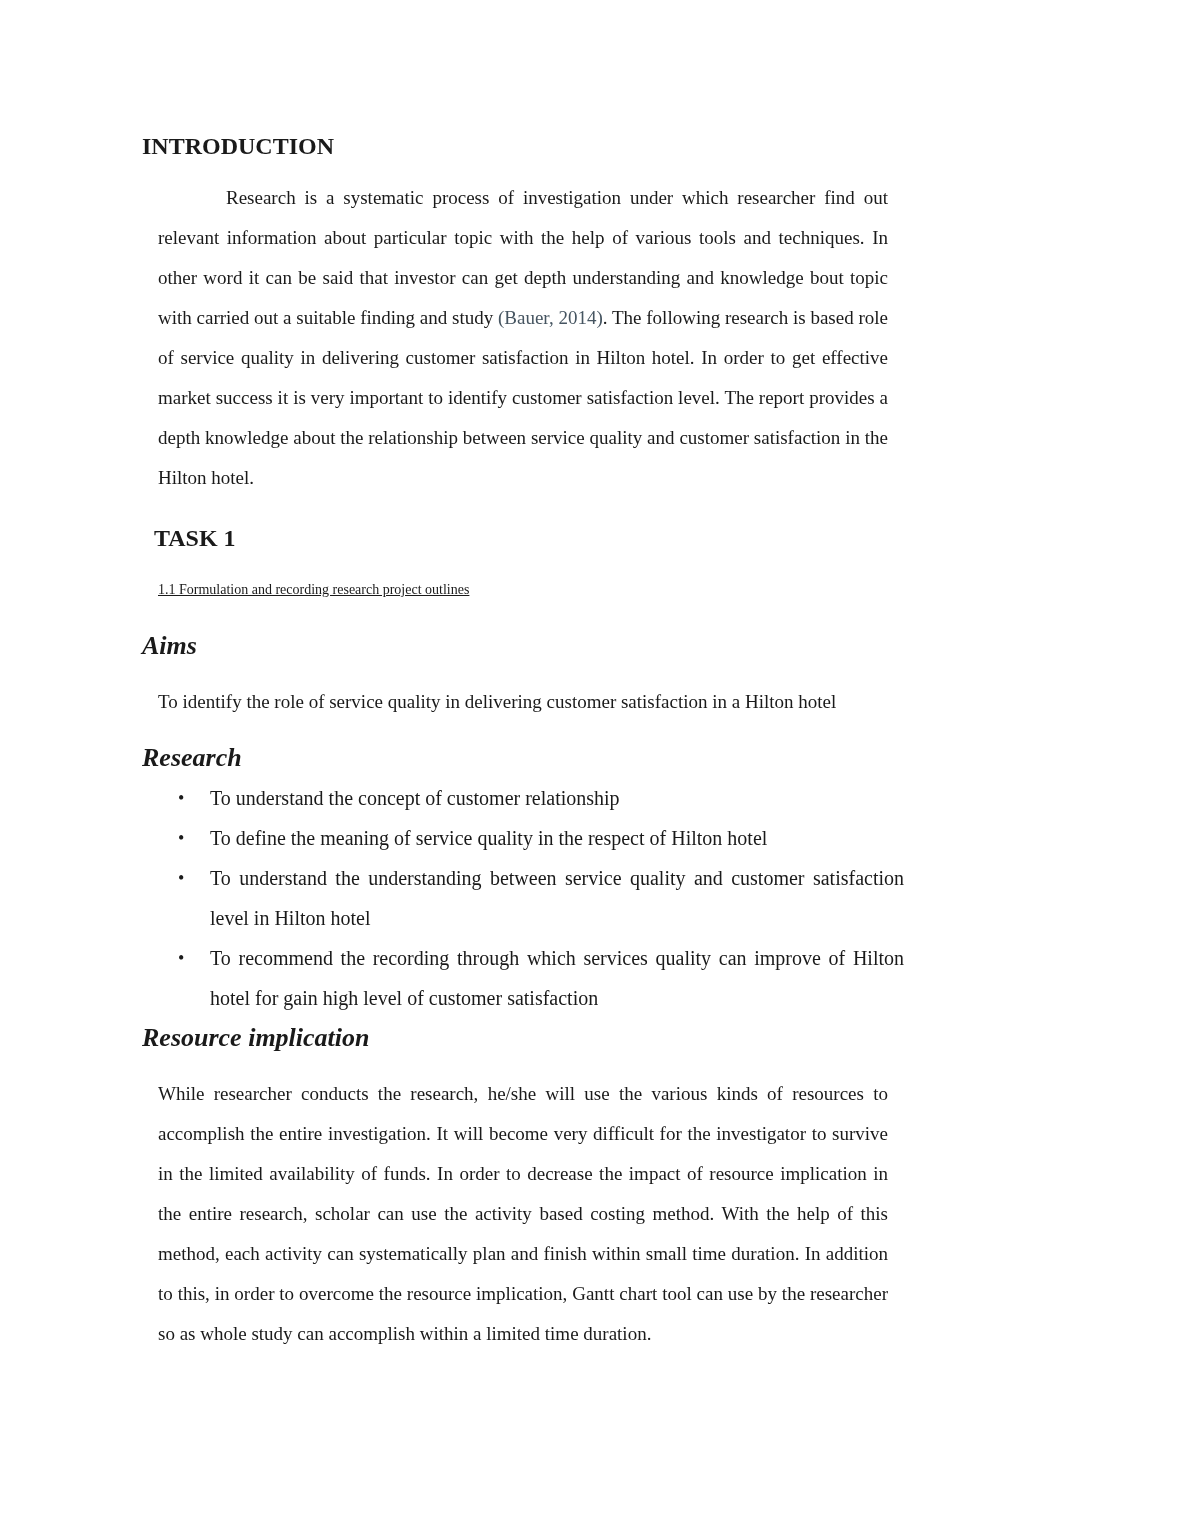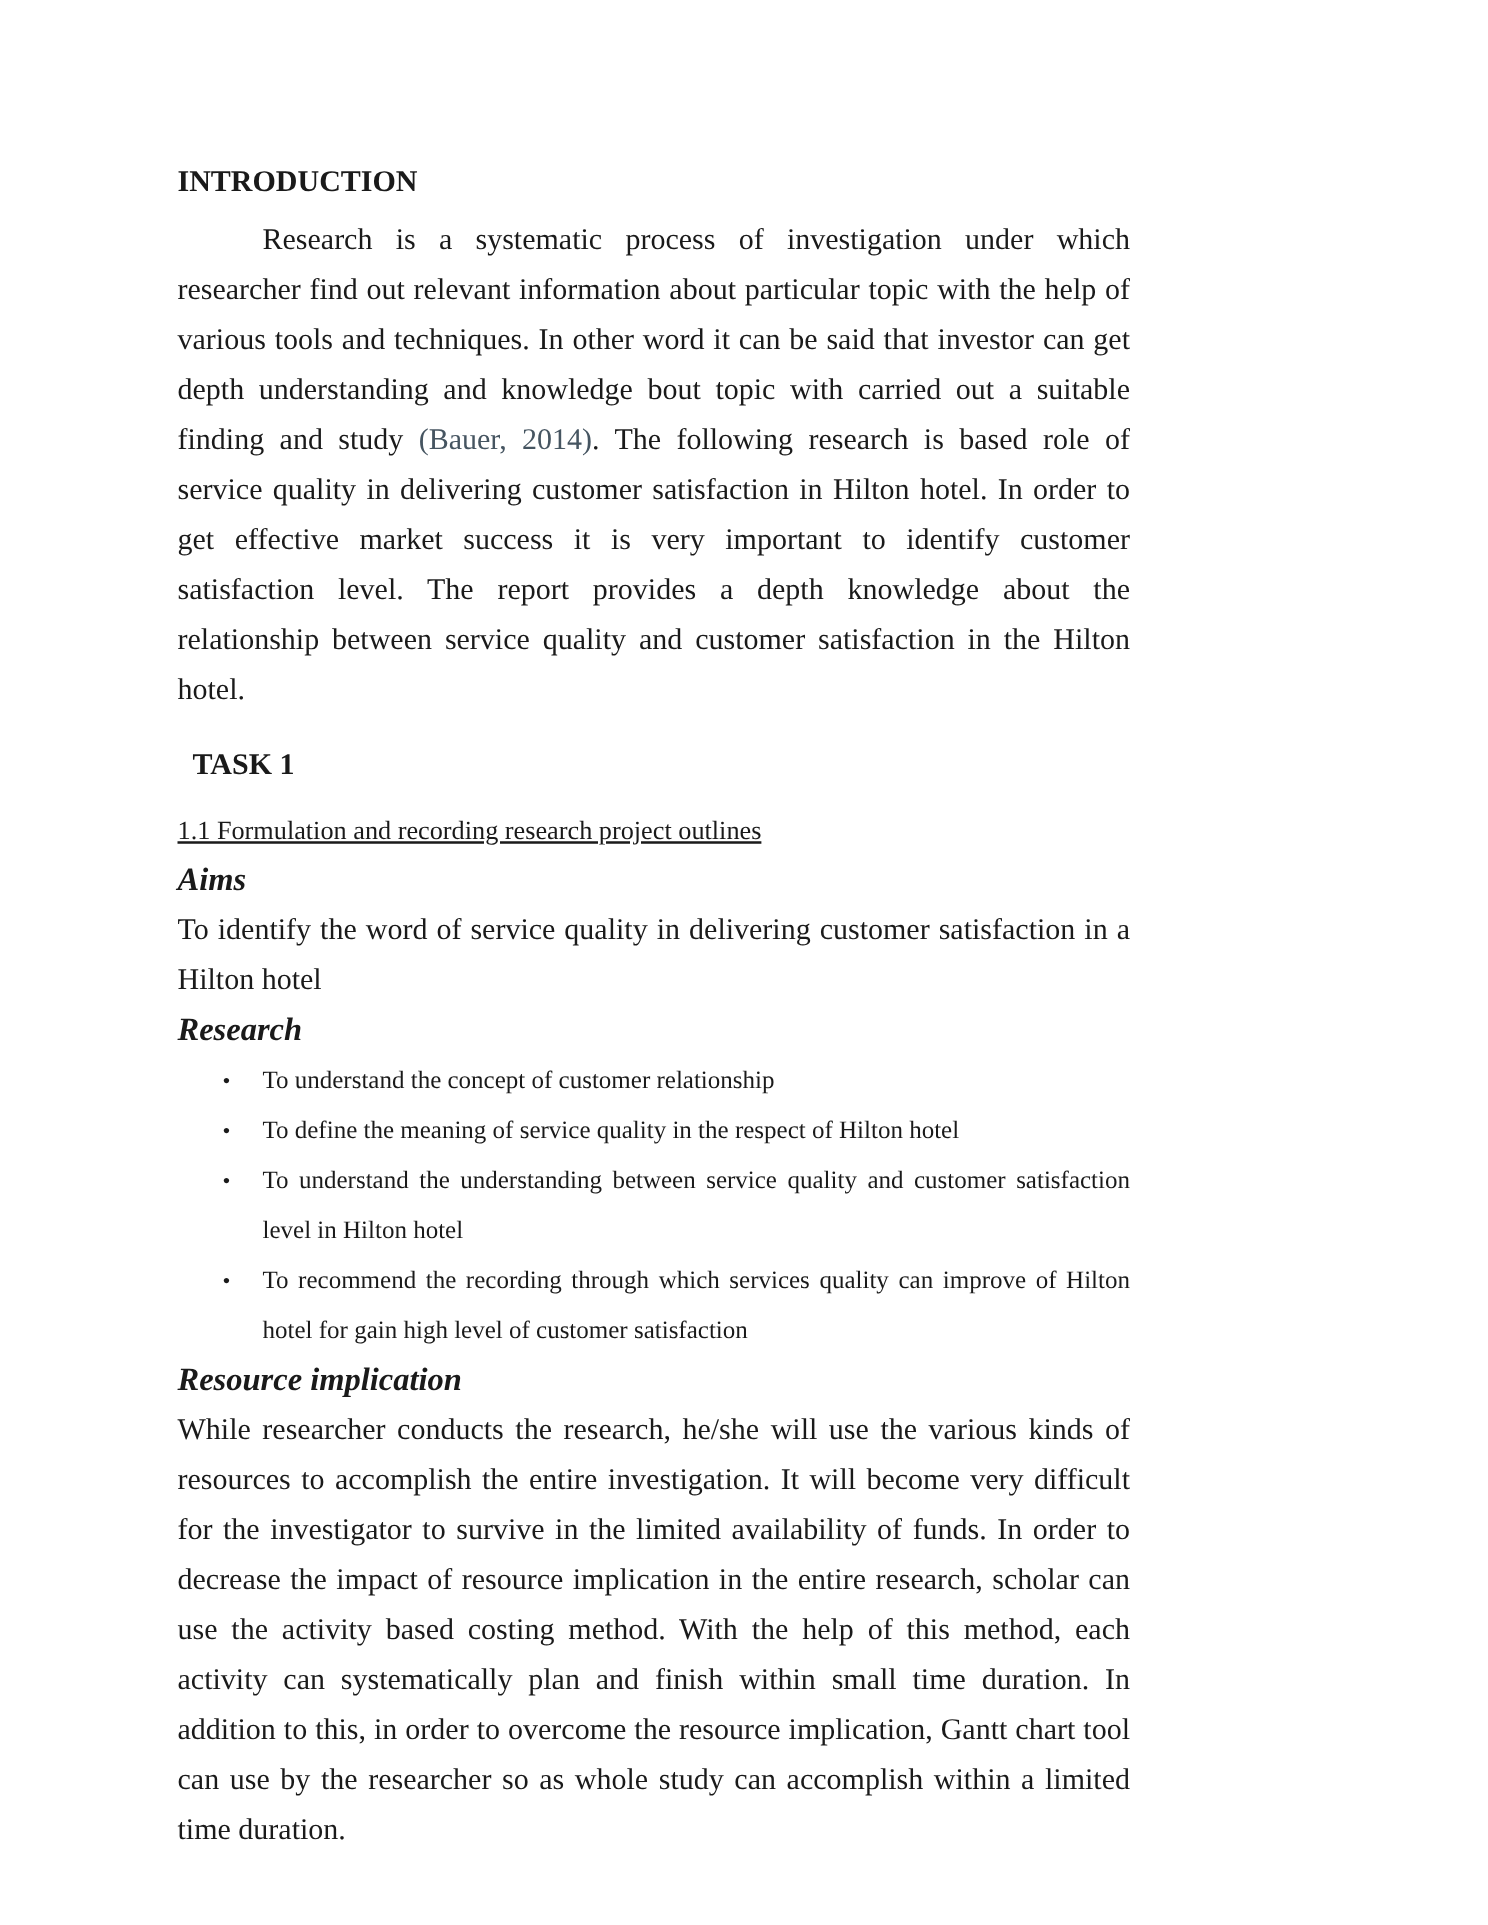--- a/index.html
+++ b/index.html
@@ -19,34 +19,34 @@
   .doc-h1 {
     font-size: 24px;
     line-height: 32px;
     font-weight: bold;
     margin: 0 0 10px 0;
   }
   .doc-h1.task {
     margin: 24px 0 16px 12px;
   }
   .body-text {
-    font-size: 24px;
+    font-size: 19px;
     line-height: 40px;
     text-align: justify;
-    margin: 0;
+    margin: 16px;
   }
   .indent-first {
     text-indent: 68px;
   }
   .section-underline {
-    font-size: 21px;
+    font-size: 14px;
     line-height: 40px;
     font-weight: normal;
     text-decoration: underline;
-    margin: 0;
+    margin: 16px;
     font-family: Liberation Serif, serif;
   }
   .label-bi {
     font-size: 26px;
     line-height: 40px;
     font-weight: bold;
     font-style: italic;
     margin: 0;
   }
   ul.objectives {
@@ -78,21 +78,21 @@
   <h1 class="doc-h1">INTRODUCTION</h1>
 
   <p class="body-text indent-first"><span>Research is a systematic process of investigation under which researcher find out relevant information about particular topic with the help of various tools and techniques. In other word it can be said that investor can get depth understanding and knowledge bout topic with carried out a suitable finding and study </span><span style="color: rgb(70, 85, 97);">(Bauer, 2014)</span><span>. The following research is based role of service quality in delivering customer satisfaction in Hilton hotel. In order to get effective market success it is very important to identify customer satisfaction level. The report provides a depth knowledge about the relationship between service quality and customer satisfaction in the Hilton hotel.</span></p>
 
   <h1 class="doc-h1 task">TASK 1</h1>
 
   <p class="section-underline">1.1 Formulation and recording research project outlines</p>
 
   <p class="label-bi">Aims</p>
 
-  <p class="body-text">To identify the word of service quality in delivering customer satisfaction in a Hilton hotel</p>
+  <p class="body-text">To identify the role of service quality in delivering customer satisfaction in a Hilton hotel</p>
 
   <p class="label-bi">Research</p>
 
   <ul class="objectives">
     <li>
       <span class="bullet-glyph">•</span>
       <span class="li-text">To understand the concept of customer relationship</span>
     </li>
     <li>
       <span class="bullet-glyph">•</span>

